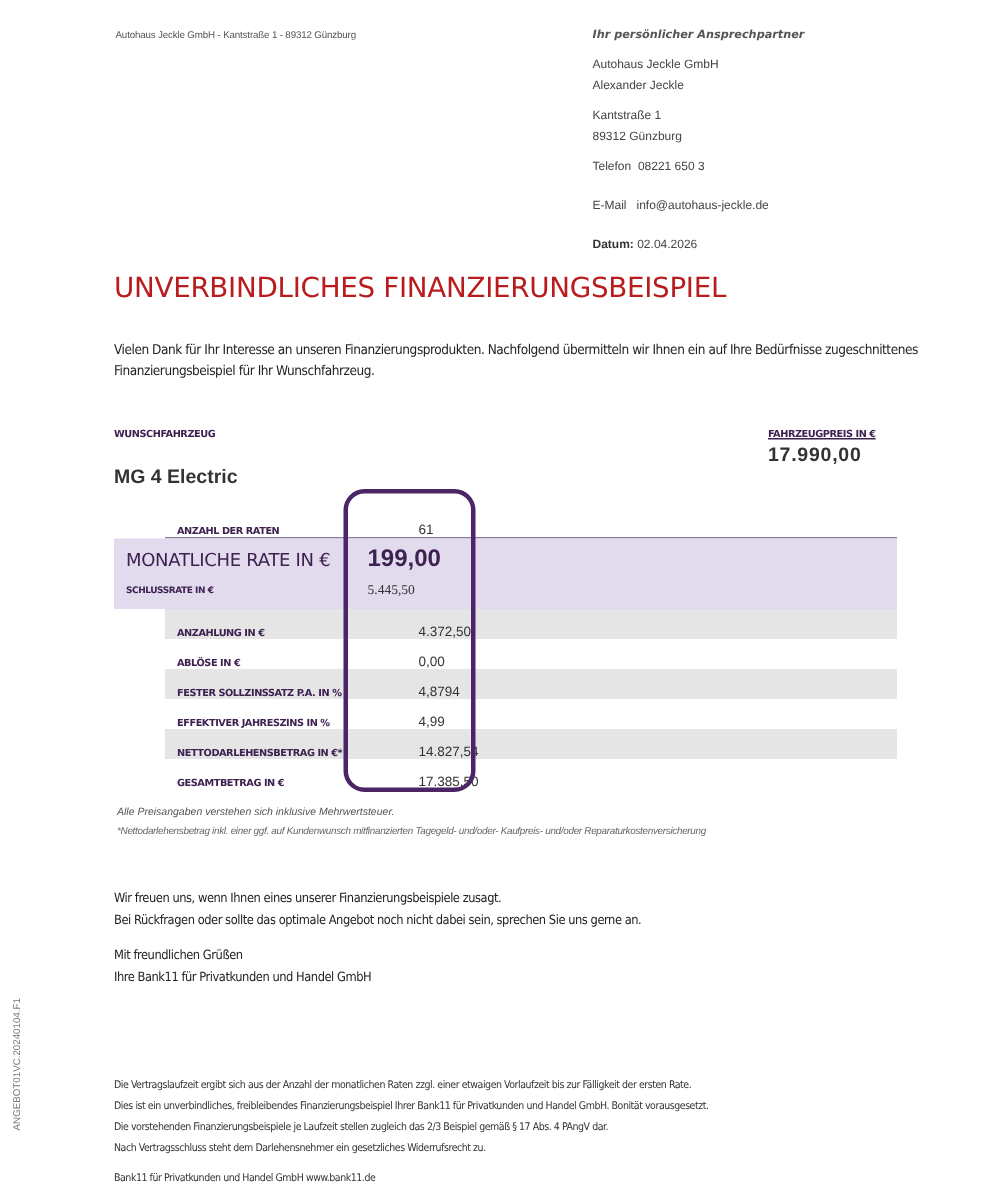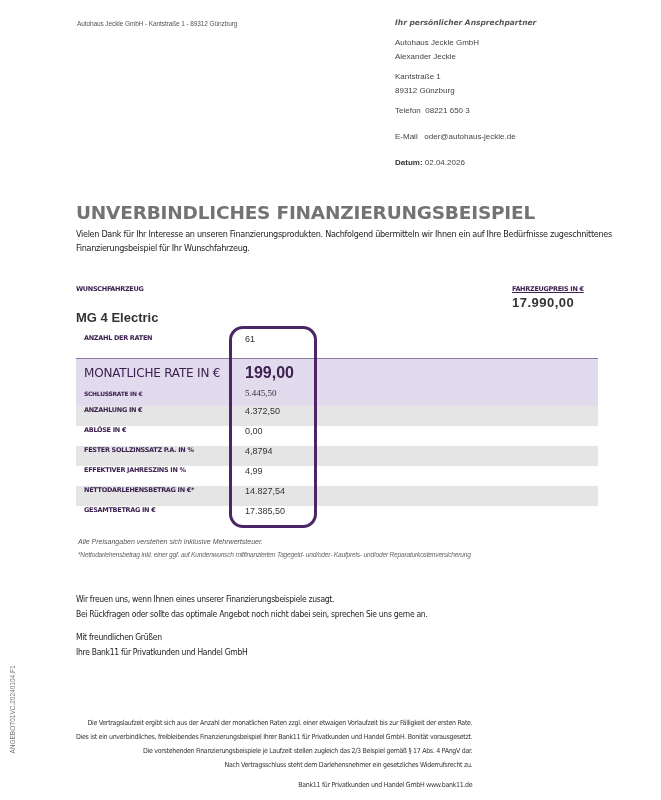--- a/index.html
+++ b/index.html
@@ -6,45 +6,45 @@
   body { width:661px; height:800px; position:relative; overflow:hidden;
          font-family:"Liberation Sans", sans-serif; color:#2a2a2a; }
   .abs { position:absolute; }
   .sender { left:77px; top:20px; font-size:6.5px; color:#555; letter-spacing:-0.1px; }
   .contact { left:395px; top:16px; font-size:8px; color:#444; line-height:14px; }
   .contact .title { font-style:italic; font-weight:bold; color:#555; font-family:"DejaVu Sans", sans-serif; font-size:7.5px; margin-bottom:6px; }
   .contact .gap { height:6px; }
   .contact .gap2 { height:12px; }
   .contact .lbl { display:inline-block; }
   .contact .date-lbl { font-weight:bold; color:#333; }
-  .page-title { left:76px; top:202px; font-family:"DejaVu Sans", sans-serif; font-size:18.5px; color:#737373; letter-spacing:-0.2px; font-weight:bold; }
+  .page-title { left:76px; top:182px; font-family:"DejaVu Sans", sans-serif; font-size:18.5px; color:#b91c1c; letter-spacing:-0.2px; font-weight:normal; }
   .intro { left:76px; top:227px; width:540px; font-size:9px; color:#222; line-height:14px; font-family:"DejaVu Sans Condensed","DejaVu Sans", sans-serif; letter-spacing:-0.3px; }
   .vh-label { left:76px; top:285px; font-size:6.5px; font-weight:bold; color:#3d2150; font-family:"DejaVu Sans", sans-serif; letter-spacing:-0.3px;text-align:center; }
   .vh-value { left:76px; top:310px; font-size:13px; font-weight:bold; color:#333; }
   .price-label { left:512px; top:285px; font-size:6.5px; font-weight:bold; color:#3d2150; font-family:"DejaVu Sans", sans-serif; letter-spacing:-0.3px;text-decoration:underline; }
   .price-value { left:512px; top:295px; font-size:13px; font-weight:bold; color:#333; letter-spacing:0.5px; }
 
   .table { left:76px; top:334px; width:522px; }
-  .row { position:relative; height:20px; display:flex; align-items:flex-start; }
+  .row { position:relative; height:20px; display:flex; align-items:flex-end;margin-left:34px; }
   .row .k { width:160px; padding-left:8px; font-size:6.5px; font-weight:bold; color:#3d2150; font-family:"DejaVu Sans", sans-serif; letter-spacing:-0.3px; }
   .row .v { position:absolute; left:169px; font-size:9px; color:#333; }
   .row.alt { background:#e5e5e5; }
   .row.first { height:24px; border-bottom:1px solid #8a7aa0; }
   .big { background:#e2dbee; height:47px; display:block; position:relative; }
   .big .k1 { position:absolute; left:8px; top:7px; font-family:"DejaVu Sans", sans-serif; font-size:12px; color:#3d2150; font-weight:normal; letter-spacing:-0.2px; }
   .big .v1 { position:absolute; left:169px; top:5px; font-size:16px; font-weight:bold; color:#3d2150; }
   .big .k2 { position:absolute; left:8px; top:31px; font-size:6px; font-weight:bold; color:#3d2150; font-family:"DejaVu Sans", sans-serif; letter-spacing:-0.3px; }
   .big .v2 { position:absolute; left:169px; top:29px; font-size:9px; color:#333;font-family:Liberation Serif, serif; }
   .highlight-box { left:229px; top:326px; width:88px; height:202px; border:3px solid #4b2566; border-radius:14px; box-sizing:border-box; }
 
   .note1 { left:78px; top:538px; font-size:7px; font-style:italic; color:#555; }
   .note2 { left:78px; top:551px; font-size:6.6px; font-style:italic; color:#666; letter-spacing:-0.2px; }
   .closing { left:76px; top:592px; font-size:8.5px; color:#222; line-height:15px; font-family:"DejaVu Sans Condensed","DejaVu Sans", sans-serif; letter-spacing:-0.3px; }
   .closing .gap { height:8px; }
-  .footer { left:76px; top:716px; font-size:7px; color:#333; line-height:14px; font-family:"DejaVu Sans Condensed","DejaVu Sans", sans-serif; letter-spacing:-0.3px;text-align:right; }
+  .footer { left:76px; top:716px; font-size:7px; color:#333; line-height:14px; font-family:"DejaVu Sans Condensed","DejaVu Sans", sans-serif; letter-spacing:-0.3px; }
   .footer .gap { height:6px; }
   .side-code { left:-58px; top:706px; transform:rotate(-90deg); font-size:6.5px; color:#777; width:140px; text-align:center; }
 </style>
 </head>
 <body>
 
 <div class="abs sender">Autohaus Jeckle GmbH - Kantstraße 1 - 89312 Günzburg</div>
 
 <div class="abs contact">
   <div class="title">Ihr persönlicher Ansprechpartner</div>
@@ -54,21 +54,21 @@
   <div>Kantstraße 1</div>
   <div>89312 Günzburg</div>
   <div class="gap"></div>
   <div>
     <span class="lbl">Telefon</span>&nbsp;
     <span>08221 650 3</span>
   </div>
   <div class="gap2"></div>
   <div>
     <span class="lbl">E-Mail</span>&nbsp;&nbsp;
-    <span>oder@autohaus-jeckle.de</span>
+    <span>info@autohaus-jeckle.de</span>
   </div>
   <div class="gap2"></div>
   <div>
     <span class="date-lbl">Datum:</span>
     <span>02.04.2026</span>
   </div>
 </div>
 
 <div class="abs page-title">UNVERBINDLICHES FINANZIERUNGSBEISPIEL</div>
 <div class="abs intro">Vielen Dank für Ihr Interesse an unseren Finanzierungsprodukten. Nachfolgend übermitteln wir Ihnen ein auf Ihre Bedürfnisse zugeschnittenes Finanzierungsbeispiel für Ihr Wunschfahrzeug.</div>

